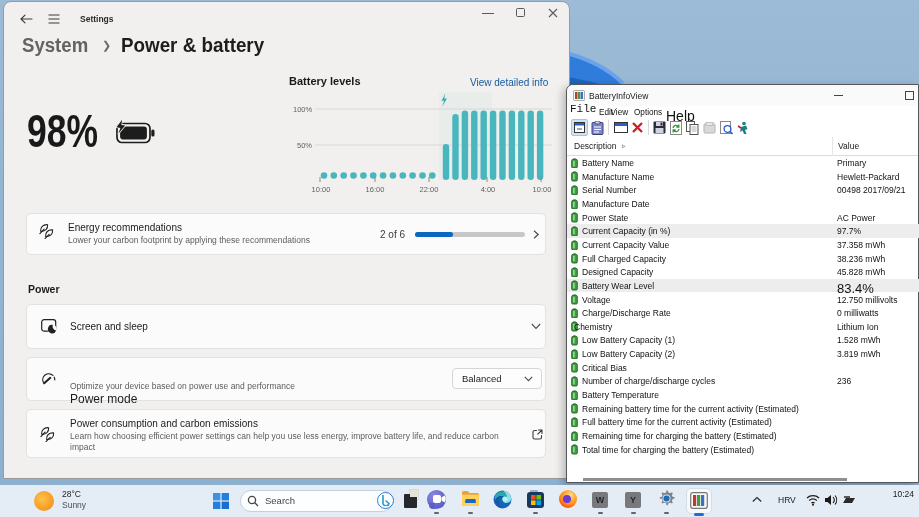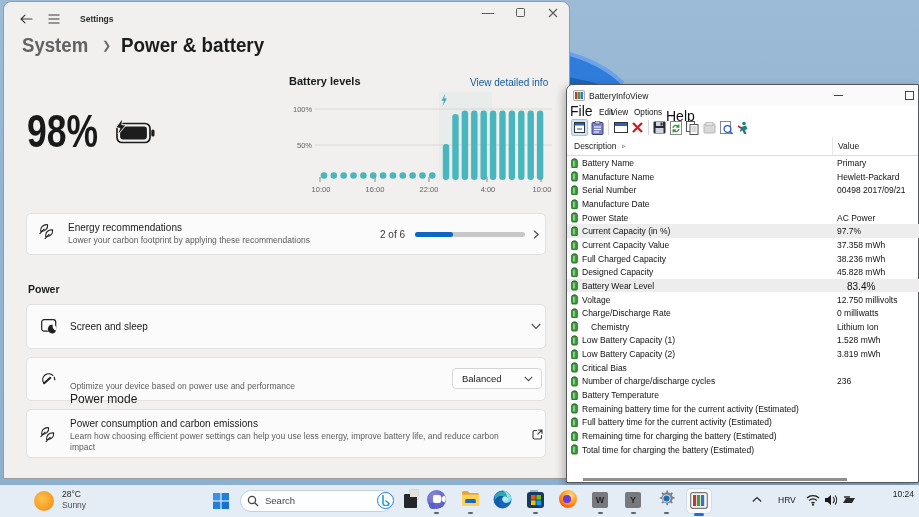--- a/index.html
+++ b/index.html
@@ -169,21 +169,21 @@
   <svg class="abs" style="left:6px;top:5px;" width="12" height="11" viewBox="0 0 12 11">
     <rect x="0.5" y="0.5" width="11" height="10" rx="1" fill="#f6f6f6" stroke="#9a9a9a" stroke-width="0.8"></rect>
     <rect x="2" y="2" width="2.4" height="7" fill="#c03a32"></rect>
     <rect x="4.8" y="2" width="2.4" height="7" fill="#3f9e3f"></rect>
     <rect x="7.6" y="2" width="2.4" height="7" fill="#3e6fc3"></rect>
   </svg>
   <div class="abs" style="left:22px;top:6px;font-size:8.5px;color:#1a1a1a;">BatteryInfoView</div>
   <div class="abs" style="left:267px;top:10px;width:9px;height:1px;background:#444;"></div>
   <div class="abs" style="left:338px;top:6px;width:9px;height:9px;border:1px solid #444;"></div>
 
-  <div class="abs" style="left:3px;top:18px;font-size:14px;color:#111;">File</div>
+  <div class="abs" style="left:3px;top:18px;font-size:11px;color:#111;font-family:Liberation Mono, monospace;">File</div>
   <div class="abs" style="left:24px;top:22.5px;font-size:8.2px;color:#111;margin-left:8px;">Edit</div>
   <div class="abs" style="left:43.5px;top:22.5px;font-size:8.2px;color:#111;">View</div>
   <div class="abs" style="left:67px;top:22.5px;font-size:8.2px;color:#111;">Options</div>
   <div class="abs" style="left:99px;top:22.5px;font-size:14px;color:#111;">Help</div>
 
   <div class="abs" id="toolbar" style="left:0;top:34px;width:100%;height:18px;">
       <div class="abs" style="left:4px;top:0px;width:17px;height:17px;background:#cde4f7;border:1px solid #9fc7e8;border-radius:2px;"></div>
       <svg class="abs" style="left:7px;top:3px;" width="11" height="11" viewBox="0 0 11 11">
         <rect x="0.5" y="0.5" width="10" height="10" fill="#fff" stroke="#333" stroke-width="1"></rect>
         <rect x="1" y="1" width="9" height="2.5" fill="#2a5fca"></rect>
@@ -305,41 +305,41 @@
       </svg>
       <div class="abs" style="left:15px;top:111.2px;font-size:8.5px;color:#111;white-space:nowrap;">Designed Capacity</div>
       <div class="abs" style="left:270px;top:111.2px;font-size:8.5px;color:#111;white-space:nowrap;">45.828 mWh</div>
       <div class="abs" style="left:0;top:122.85000000000001px;width:354px;height:13.6px;background:#ededed;"></div>
       <svg class="abs" style="left:3.5px;top:124.45px;" width="7" height="10.5" viewBox="0 0 7 10.5">
         <rect x="2.2" y="0.2" width="2.6" height="1.3" fill="#888"></rect>
         <rect x="0.7" y="1.4" width="5.6" height="8.6" rx="1.1" fill="#3f9e3f" stroke="#1d651d" stroke-width="0.9"></rect>
         <rect x="2" y="2.8" width="1.7" height="5.6" fill="#93d693"></rect>
       </svg>
       <div class="abs" style="left:15px;top:124.85000000000001px;font-size:8.5px;color:#111;white-space:nowrap;">Battery Wear Level</div>
-      <div class="abs" style="left:280px;top:124.85000000000001px;font-size:10px;color:#111;white-space:nowrap;">83.4%</div>
+      <div class="abs" style="left:270px;top:124.85000000000001px;font-size:13px;color:#111;white-space:nowrap;">83.4%</div>
       <svg class="abs" style="left:3.5px;top:138.1px;" width="7" height="10.5" viewBox="0 0 7 10.5">
         <rect x="2.2" y="0.2" width="2.6" height="1.3" fill="#888"></rect>
         <rect x="0.7" y="1.4" width="5.6" height="8.6" rx="1.1" fill="#3f9e3f" stroke="#1d651d" stroke-width="0.9"></rect>
         <rect x="2" y="2.8" width="1.7" height="5.6" fill="#93d693"></rect>
       </svg>
       <div class="abs" style="left:15px;top:138.5px;font-size:8.5px;color:#111;white-space:nowrap;">Voltage</div>
       <div class="abs" style="left:270px;top:138.5px;font-size:8.5px;color:#111;white-space:nowrap;">12.750 millivolts</div>
       <svg class="abs" style="left:3.5px;top:151.75px;" width="7" height="10.5" viewBox="0 0 7 10.5">
         <rect x="2.2" y="0.2" width="2.6" height="1.3" fill="#888"></rect>
         <rect x="0.7" y="1.4" width="5.6" height="8.6" rx="1.1" fill="#3f9e3f" stroke="#1d651d" stroke-width="0.9"></rect>
         <rect x="2" y="2.8" width="1.7" height="5.6" fill="#93d693"></rect>
       </svg>
       <div class="abs" style="left:15px;top:152.15px;font-size:8.5px;color:#111;white-space:nowrap;">Charge/Discharge Rate</div>
       <div class="abs" style="left:270px;top:152.15px;font-size:8.5px;color:#111;white-space:nowrap;">0 milliwatts</div>
       <svg class="abs" style="left:3.5px;top:165.4px;" width="7" height="10.5" viewBox="0 0 7 10.5">
         <rect x="2.2" y="0.2" width="2.6" height="1.3" fill="#888"></rect>
         <rect x="0.7" y="1.4" width="5.6" height="8.6" rx="1.1" fill="#3f9e3f" stroke="#1d651d" stroke-width="0.9"></rect>
         <rect x="2" y="2.8" width="1.7" height="5.6" fill="#93d693"></rect>
       </svg>
-      <div class="abs" style="left:24px;top:165.8px;font-size:8.5px;color:#111;white-space:nowrap;">Chemistry</div>
+      <div class="abs" style="left:7px;top:165.8px;font-size:8.5px;color:#111;white-space:nowrap;">Chemistry</div>
       <div class="abs" style="left:270px;top:165.8px;font-size:8.5px;color:#111;white-space:nowrap;">Lithium Ion</div>
       <svg class="abs" style="left:3.5px;top:179.05px;" width="7" height="10.5" viewBox="0 0 7 10.5">
         <rect x="2.2" y="0.2" width="2.6" height="1.3" fill="#888"></rect>
         <rect x="0.7" y="1.4" width="5.6" height="8.6" rx="1.1" fill="#3f9e3f" stroke="#1d651d" stroke-width="0.9"></rect>
         <rect x="2" y="2.8" width="1.7" height="5.6" fill="#93d693"></rect>
       </svg>
       <div class="abs" style="left:15px;top:179.45000000000002px;font-size:8.5px;color:#111;white-space:nowrap;">Low Battery Capacity (1)</div>
       <div class="abs" style="left:270px;top:179.45000000000002px;font-size:8.5px;color:#111;white-space:nowrap;">1.528 mWh</div>
       <svg class="abs" style="left:3.5px;top:192.7px;" width="7" height="10.5" viewBox="0 0 7 10.5">
         <rect x="2.2" y="0.2" width="2.6" height="1.3" fill="#888"></rect>

